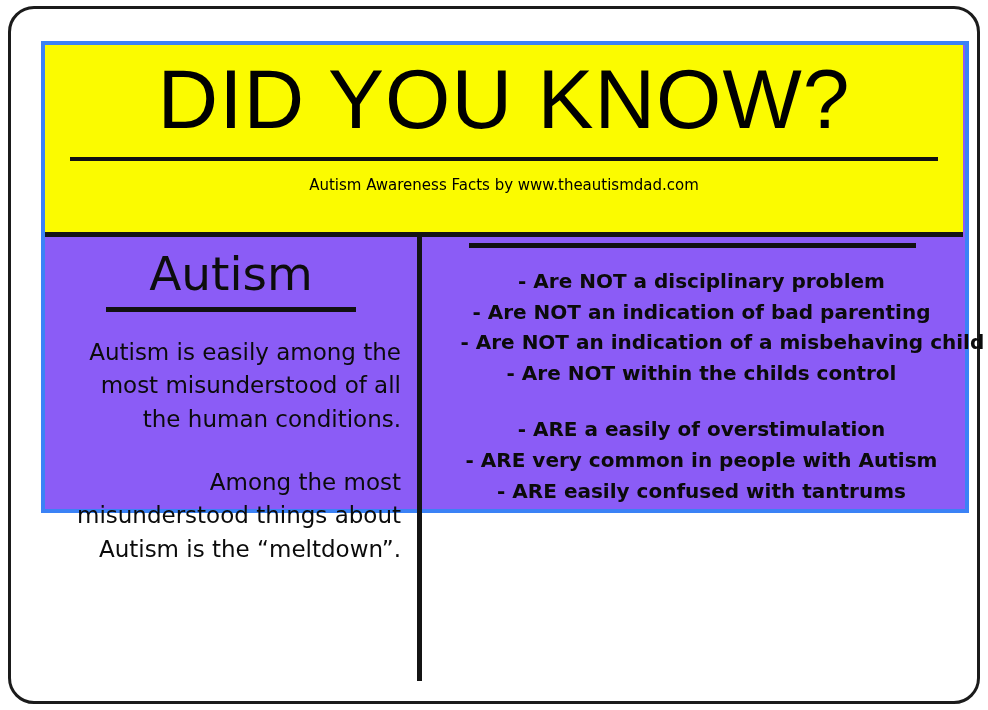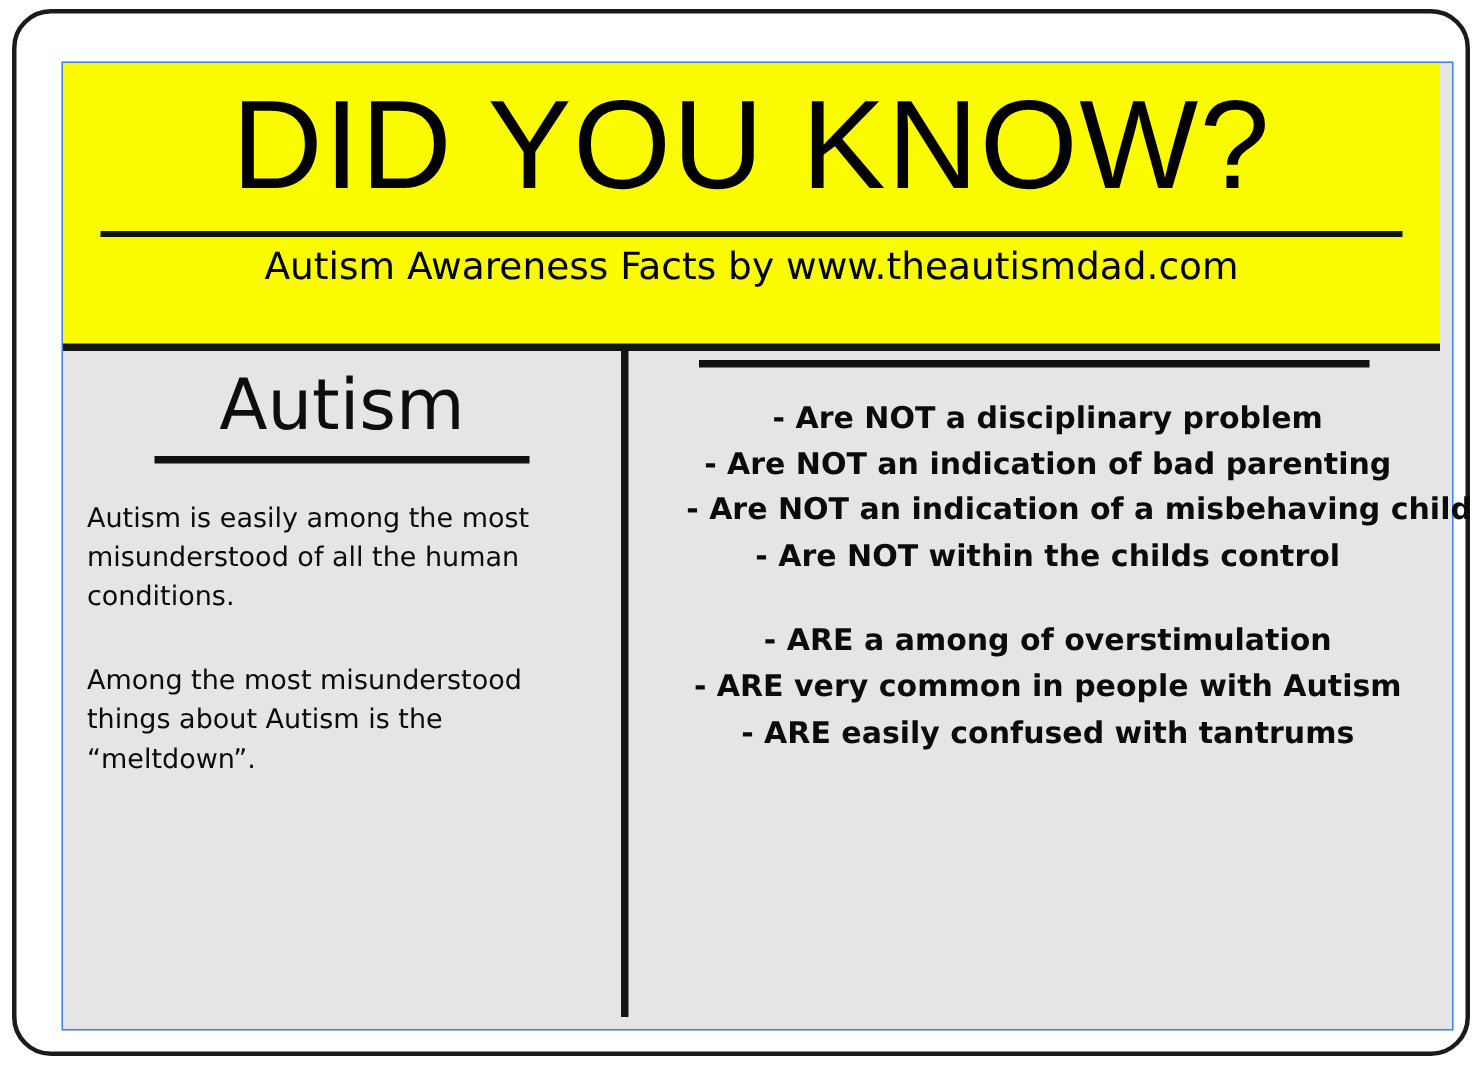--- a/index.html
+++ b/index.html
@@ -35,24 +35,24 @@
     border-radius: 26px;
     box-sizing: border-box;
     background: #ffffff;
   }
 
   .inner-card {
     position: absolute;
     left: 30px;
     top: 32px;
     width: 928px;
-    height: 646px;
-    border: 1px solid #3b82f6;
-    box-sizing: border-box;
-    background: #e5e5e5;
+    height: 472px;
+    border: 4px solid #3b82f6;
+    box-sizing: border-box;
+    background: #8b5cf6;
   }
 
   
   .header {
     position: absolute;
     left: 0;
     top: 0;
     width: 918px;
     height: 192px;
     background: #fbfb00;
@@ -74,23 +74,23 @@
     white-space: nowrap;
   }
   .headline-rule {
     width: 868px;
     height: 4px;
     background: #111111;
     margin-top: 16px;
   }
   .subline {
     font-family: "DejaVu Sans", sans-serif;
-    font-size: 25px;
+    font-size: 15px;
     color: #000000;
-    margin-top: 5px;
+    margin-top: 15px;
     white-space: nowrap;
   }
 
   
   .columns {
     position: absolute;
     left: 0;
     top: 192px;
     width: 918px;
     height: 444px;
@@ -127,22 +127,22 @@
     height: 5px;
     background: #111111;
     margin-top: 6px;
   }
   .col-left .title-rule { width: 250px; }
   .col-right .title-rule { width: 447px; }
 
   .left-body {
     margin-top: 24px;
     width: 340px;
-    text-align: left;
-    font-size: 18px;
+    text-align: right;
+    font-size: 23px;
     line-height: 1.45;
     color: #0b0b0b;
   }
   .left-body p { margin: 0; }
   .left-body p + p { margin-top: 30px; }
 
   .bullets {
     margin-top: 18px;
     width: 500px;
     padding-left: 18px;
@@ -183,21 +183,21 @@
         <div class="col col-right">
           <div class="title-rule"></div>
           <div class="bullets">
             <div class="group">
               <div class="bullet">- Are NOT a disciplinary problem</div>
               <div class="bullet">- Are NOT an indication of bad parenting</div>
               <div class="bullet">- Are NOT an indication of a misbehaving child</div>
               <div class="bullet">- Are NOT within the childs control</div>
             </div>
             <div class="group">
-              <div class="bullet">- ARE a among of overstimulation</div>
+              <div class="bullet">- ARE a easily of overstimulation</div>
               <div class="bullet">- ARE very common in people with Autism</div>
               <div class="bullet">- ARE easily confused with tantrums</div>
             </div>
           </div>
         </div>
 
       </div>
     </div>
   </div>
 </div>

